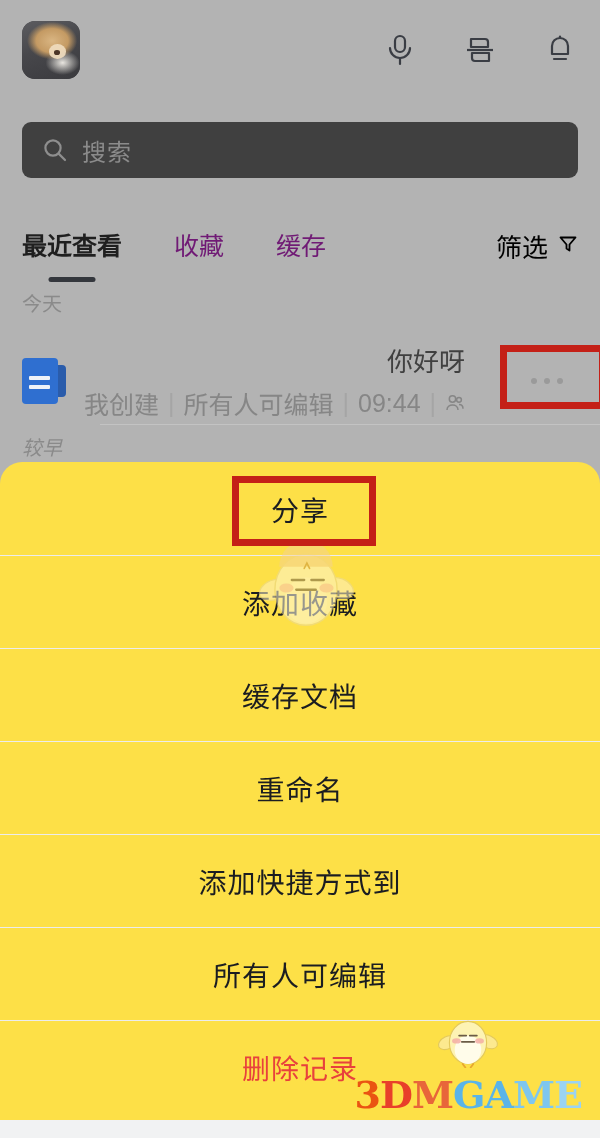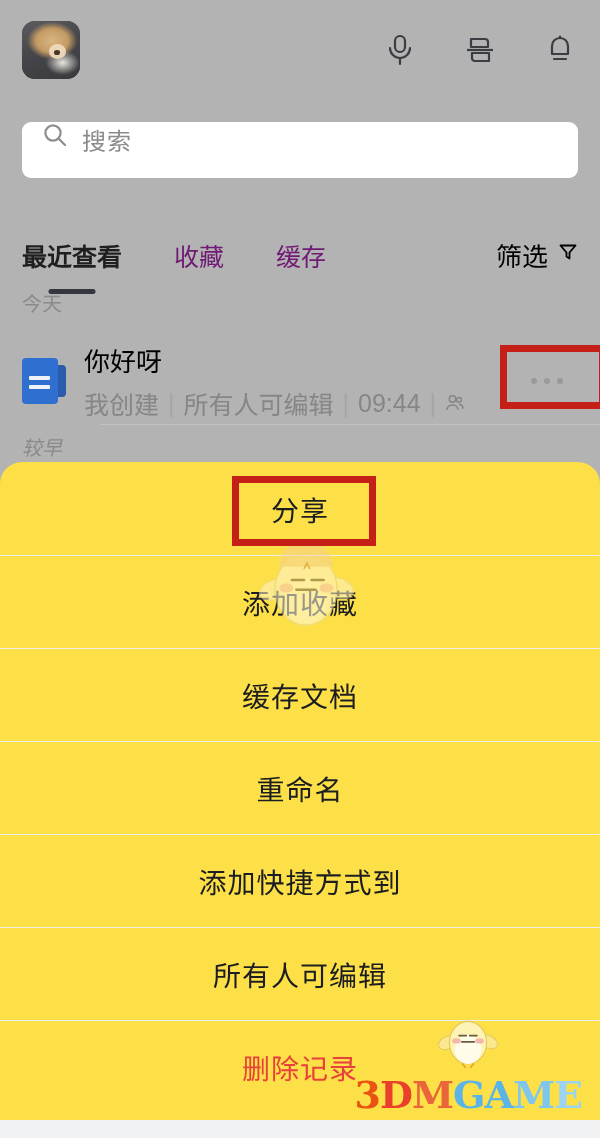--- a/index.html
+++ b/index.html
@@ -87,45 +87,44 @@
   .icon-btn svg { display: block; }
 
   
   .search-bar {
     position: absolute;
     top: 122px;
     left: 22px;
     right: 22px;
     height: 56px;
     border-radius: 9px;
-    background: #ffffff;
-    display: flex;
-    align-items: flex-start;
+    background: #404040;
+    display: flex;
+    align-items: center;
     padding: 0 20px;
     box-sizing: border-box;
     gap: 14px;
   }
   .search-icon { color: #8e8e8e; display: flex; }
   .search-placeholder {
     color: #8b8b8b;
     font-size: 24px;
     letter-spacing: 1px;
   }
 
   
   .tabs {
     position: absolute;
     top: 212px;
     left: 0; right: 0;
     height: 62px;
     display: flex;
-    align-items: flex-end;
+    align-items: center;
     padding: 0 22px;
     box-sizing: border-box;
-    font-family: Liberation Mono, monospace;
   }
   .tab {
     position: relative;
     font-size: 25px;
     color: #701a75;
     margin-right: 52px;
     padding-top: 2px;
     white-space: nowrap;
   }
   .tab.active {
@@ -205,21 +204,22 @@
   .doc-icon .ln2 { top: 27px; }
 
   .doc-text {
     margin-left: 18px;
     display: flex;
     flex-direction: column;
     gap: 7px;
   }
   .doc-title {
     font-size: 26px;
-    color: #000000;
+    color: #404040;
+    text-align: right;
   }
   .doc-meta {
     font-size: 25px;
     color: #868686;
     display: flex;
     align-items: center;
     gap: 9px;
   }
   .doc-meta .sep { color: #a5a5a5; }
   .doc-meta .people-icon { display: flex; color: #868686; }

